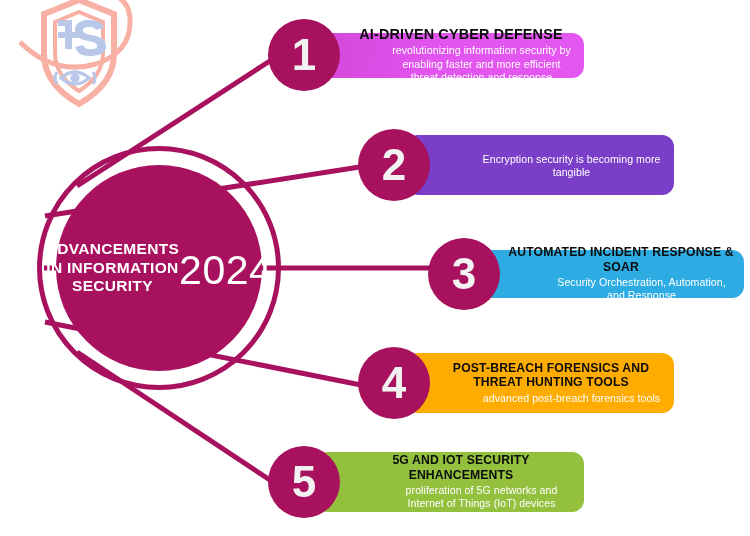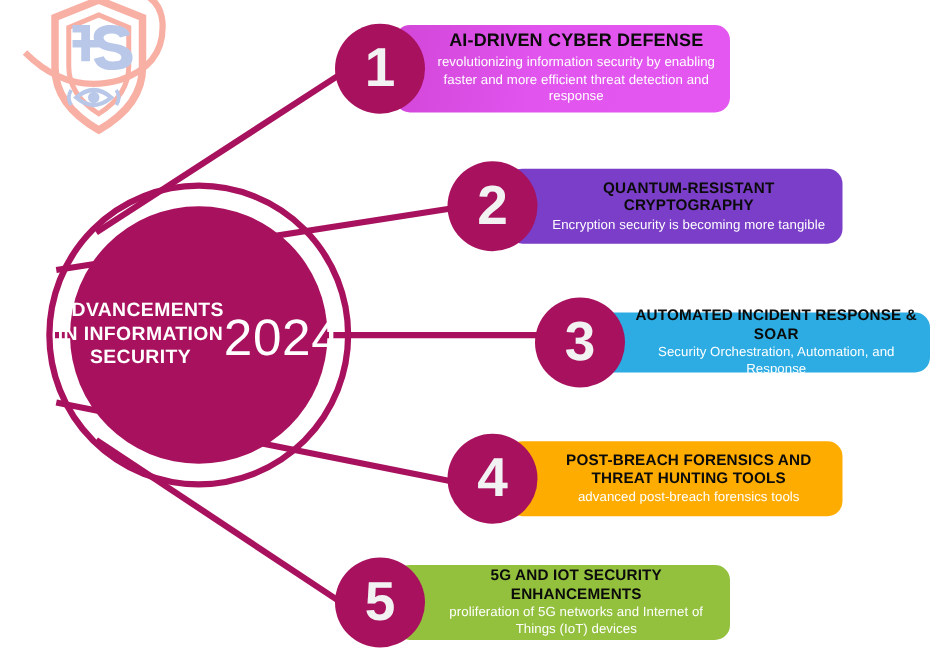--- a/index.html
+++ b/index.html
@@ -131,26 +131,27 @@
     line-height: 1.18;
     letter-spacing: 0.15px;
     text-transform: uppercase;
   }
   .card-body {
     font-size: 10.6px;
     color: #ffffff;
     line-height: 1.26;
     margin-top: 2px;
     letter-spacing: 0.05px;
+    margin-left: 41px;
   }
 
   
   #row-1 { left: 268px; top: 19px; }
   #row-1 .card {
-    width: 268px; height: 70px;
+    width: 268px; height: 45px;
     padding: 4px 10px 4px 32px;
     background: linear-gradient(100deg, #D246D8 0%, #E154EE 42%, #E457F0 100%);
   }
   #row-1 .card-title { font-size: 14.4px; }
 
   #row-2 { left: 358px; top: 129px; }
   #row-2 .card {
     width: 268px; height: 60px;
     padding: 4px 10px 4px 32px;
     background: #7A3EC8;
@@ -228,21 +229,20 @@
     <div class="num-circle">1</div>
     <div class="card">
       <div class="card-title">AI-DRIVEN CYBER DEFENSE</div>
       <div class="card-body">revolutionizing information security by enabling faster and more efficient threat detection and response</div>
     </div>
   </div>
 
   <div class="row" id="row-2">
     <div class="num-circle">2</div>
     <div class="card">
-      <div class="card-title">QUANTUM-RESISTANT CRYPTOGRAPHY</div>
       <div class="card-body">Encryption security is becoming more tangible</div>
     </div>
   </div>
 
   <div class="row" id="row-3">
     <div class="num-circle">3</div>
     <div class="card">
       <div class="card-title">AUTOMATED INCIDENT RESPONSE &amp; SOAR</div>
       <div class="card-body">Security Orchestration, Automation, and Response</div>
     </div>

